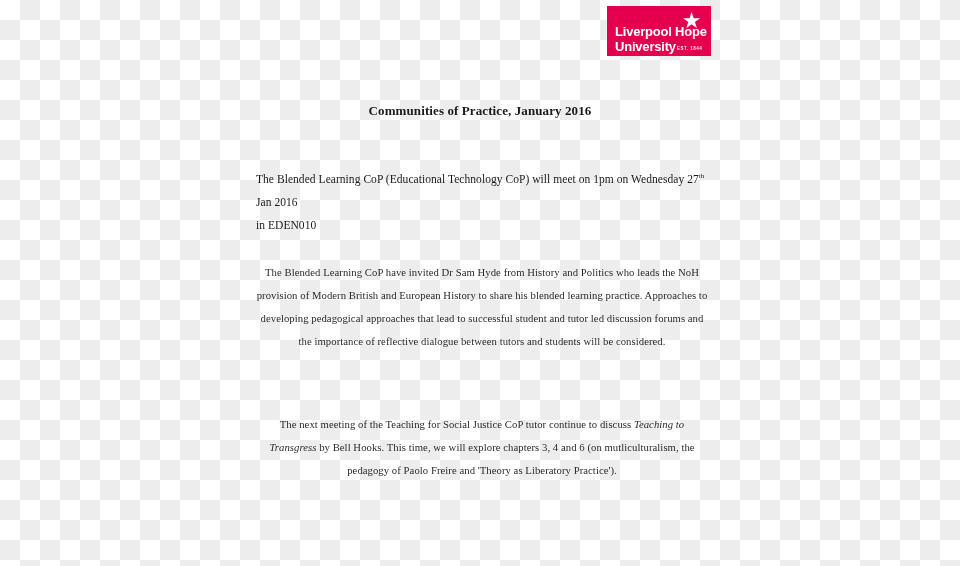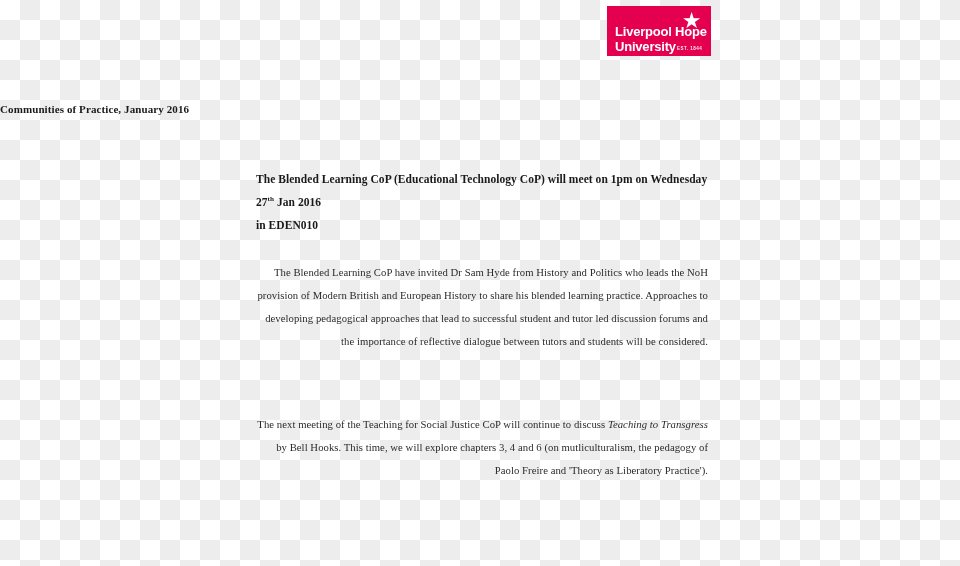--- a/index.html
+++ b/index.html
@@ -75,48 +75,48 @@
     white-space: nowrap;
     opacity: 0.92;
   }
 
   
   .doc-title {
     position: absolute;
     left: 0;
     top: 103px;
     width: 960px;
-    text-align: left;
-    font-size: 11px;
+    text-align: center;
+    font-size: 13px;
     font-weight: bold;
     color: #1a1a1a;
     letter-spacing: 0.1px;
   }
 
   .content {
     position: absolute;
     left: 256px;
     top: 168px;
     width: 452px;
   }
 
   .heading {
     font-size: 11.5px;
-    font-weight: bold;
+    font-weight: normal;
     color: #1a1a1a;
     line-height: 23px;
     letter-spacing: 0.05px;
   }
 
   .para {
     font-size: 10.7px;
     color: #2b2b2b;
     line-height: 23px;
     letter-spacing: 0.05px;
-    text-align: right;
+    text-align: center;
   }
 
   .block-gap-1 { height: 24px; }
   .block-gap-2 { height: 34px; }
   .block-gap-3 { height: 26px; }
   .block-gap-4 { height: 34px; }
 
   sup {
     font-size: 0.62em;
     vertical-align: super;
@@ -151,20 +151,20 @@
     <div class="block-gap-1"></div>
 
     <div class="para">The Blended Learning CoP have invited Dr Sam Hyde from History and Politics who leads the NoH provision of Modern British and European History to share his blended learning practice. Approaches to developing pedagogical approaches that lead to successful student and tutor led discussion forums and the importance of reflective dialogue between tutors and students will be considered.</div>
 
     <div class="block-gap-2"></div>
 
 
     <div class="block-gap-3"></div>
 
     <div class="para">
-      <span>The next meeting of the Teaching for Social Justice CoP will continue to discuss </span><em>Teaching to Transgress</em><span> by Bell Hooks. This time, we will explore chapters 3, 4 and 6 (on mutliculturalism, the pedagogy of Paolo Freire and 'Theory as Liberatory Practice').</span>
+      <span>The next meeting of the Teaching for Social Justice CoP tutor continue to discuss </span><em>Teaching to Transgress</em><span> by Bell Hooks. This time, we will explore chapters 3, 4 and 6 (on mutliculturalism, the pedagogy of Paolo Freire and 'Theory as Liberatory Practice').</span>
     </div>
 
     <div class="block-gap-4"></div>
 
   </div>
 
 </div>
 
 </body></html>

